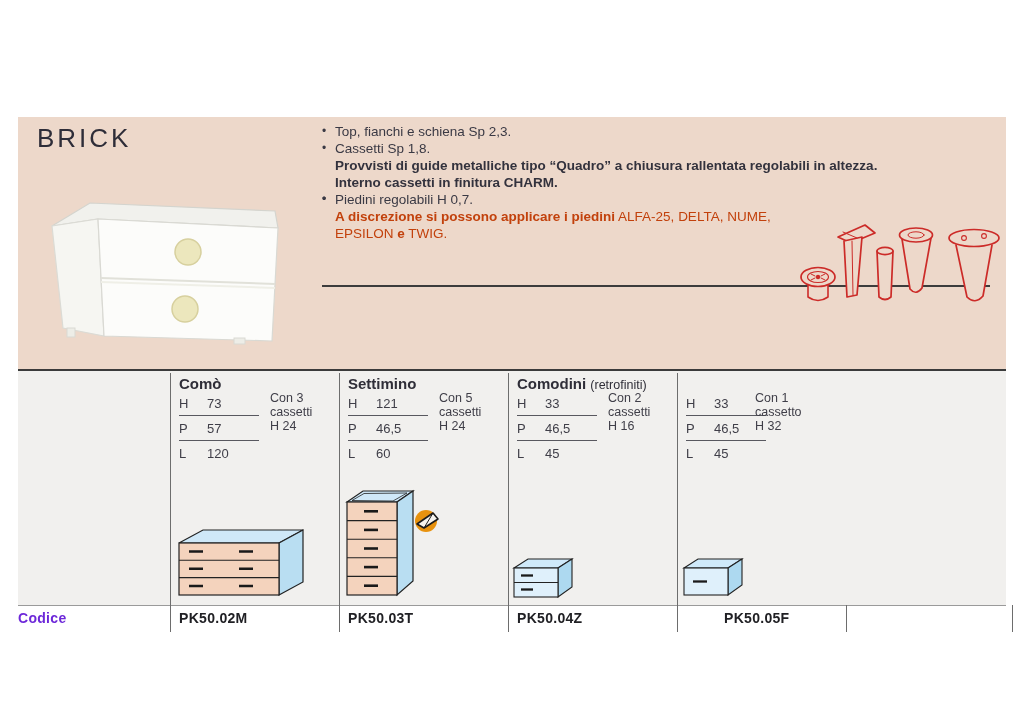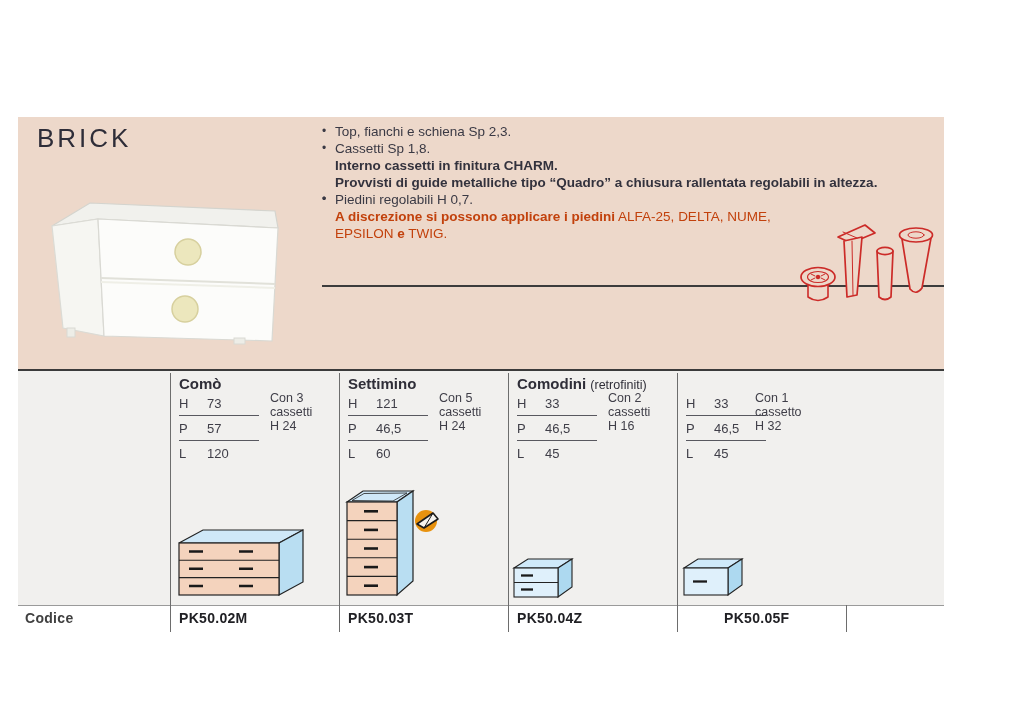--- a/index.html
+++ b/index.html
@@ -1,16 +1,16 @@
 <!DOCTYPE html>
 <html><head>
 <meta charset="utf-8">
 <style>
   html,body{margin:0;padding:0;background:#fff;}
-  .page{position:relative;width:944px;height:721px;background:#fff;overflow:hidden;
+  .page{position:relative;width:1024px;height:721px;background:#fff;overflow:hidden;
         font-family:"Liberation Sans",sans-serif;color:#3a3944;}
 
   
   .band{position:absolute;left:18px;top:117px;width:988px;height:252px;background:#edd8ca;}
   .brand-title{position:absolute;left:19px;top:6px;font-size:26px;font-weight:400;
                letter-spacing:3px;color:#2e2d38;}
   .photo{position:absolute;left:20px;top:73px;}
 
   .specs{position:absolute;left:304px;top:6px;width:676px;font-size:13.5px;line-height:17px;color:#3a3944;}
   .li{position:relative;padding-left:13px;}
@@ -32,21 +32,21 @@
 
   .colhead{position:absolute;top:375px;font-size:15px;font-weight:bold;color:#2f2e38;white-space:nowrap;}
   .colhead .hsuffix{font-weight:400;font-size:12.5px;}
   .dims{position:absolute;top:391px;width:80px;}
   .dimrow{display:flex;align-items:center;height:24px;border-bottom:1px solid #58585f;font-size:13px;color:#3f3e48;}
   .dimrow:last-child{border-bottom:none;}
   .dk{width:28px;}
   .note{position:absolute;top:391px;font-size:12.5px;line-height:14px;color:#3f3e48;}
   .draw{position:absolute;}
   .code{position:absolute;top:610px;font-size:14px;font-weight:bold;color:#202024;letter-spacing:.3px;}
-  .codice{position:absolute;left:18px;top:610px;font-size:14px;font-weight:bold;color:#404040;letter-spacing:.3px;margin-left:7px;}
+  .codice{position:absolute;left:18px;top:610px;font-size:14px;font-weight:bold;color:#6d28d9;letter-spacing:.3px;}
 </style>
 </head>
 <body>
 
 <div class="page">
 
   <div class="band">
 
     <div class="brand-title">BRICK</div>
 
@@ -65,24 +65,24 @@
     <div class="specs">
       <div class="li">
         <span class="blt">•</span>
         <span>Top, fianchi e schiena Sp 2,3.</span>
       </div>
       <div class="li">
         <span class="blt">•</span>
         <span>Cassetti Sp 1,8.</span>
       </div>
       <div class="cont bold-line">
+        <span>Provvisti di guide metalliche tipo “Quadro” a chiusura rallentata regolabili in altezza.</span>
+      </div>
+      <div class="cont bold-line">
         <span>Interno cassetti in finitura CHARM.</span>
-      </div>
-      <div class="cont bold-line">
-        <span>Provvisti di guide metalliche tipo “Quadro” a chiusura rallentata regolabili in altezza.</span>
       </div>
       <div class="li">
         <span class="blt">•</span>
       </div>
       <div class="li">
         <span class="blt">•</span>
         <span>Piedini regolabili H 0,7.</span>
       </div>
       <div class="cont red">
         <span class="b">A discrezione si possono applicare i piedini</span>

